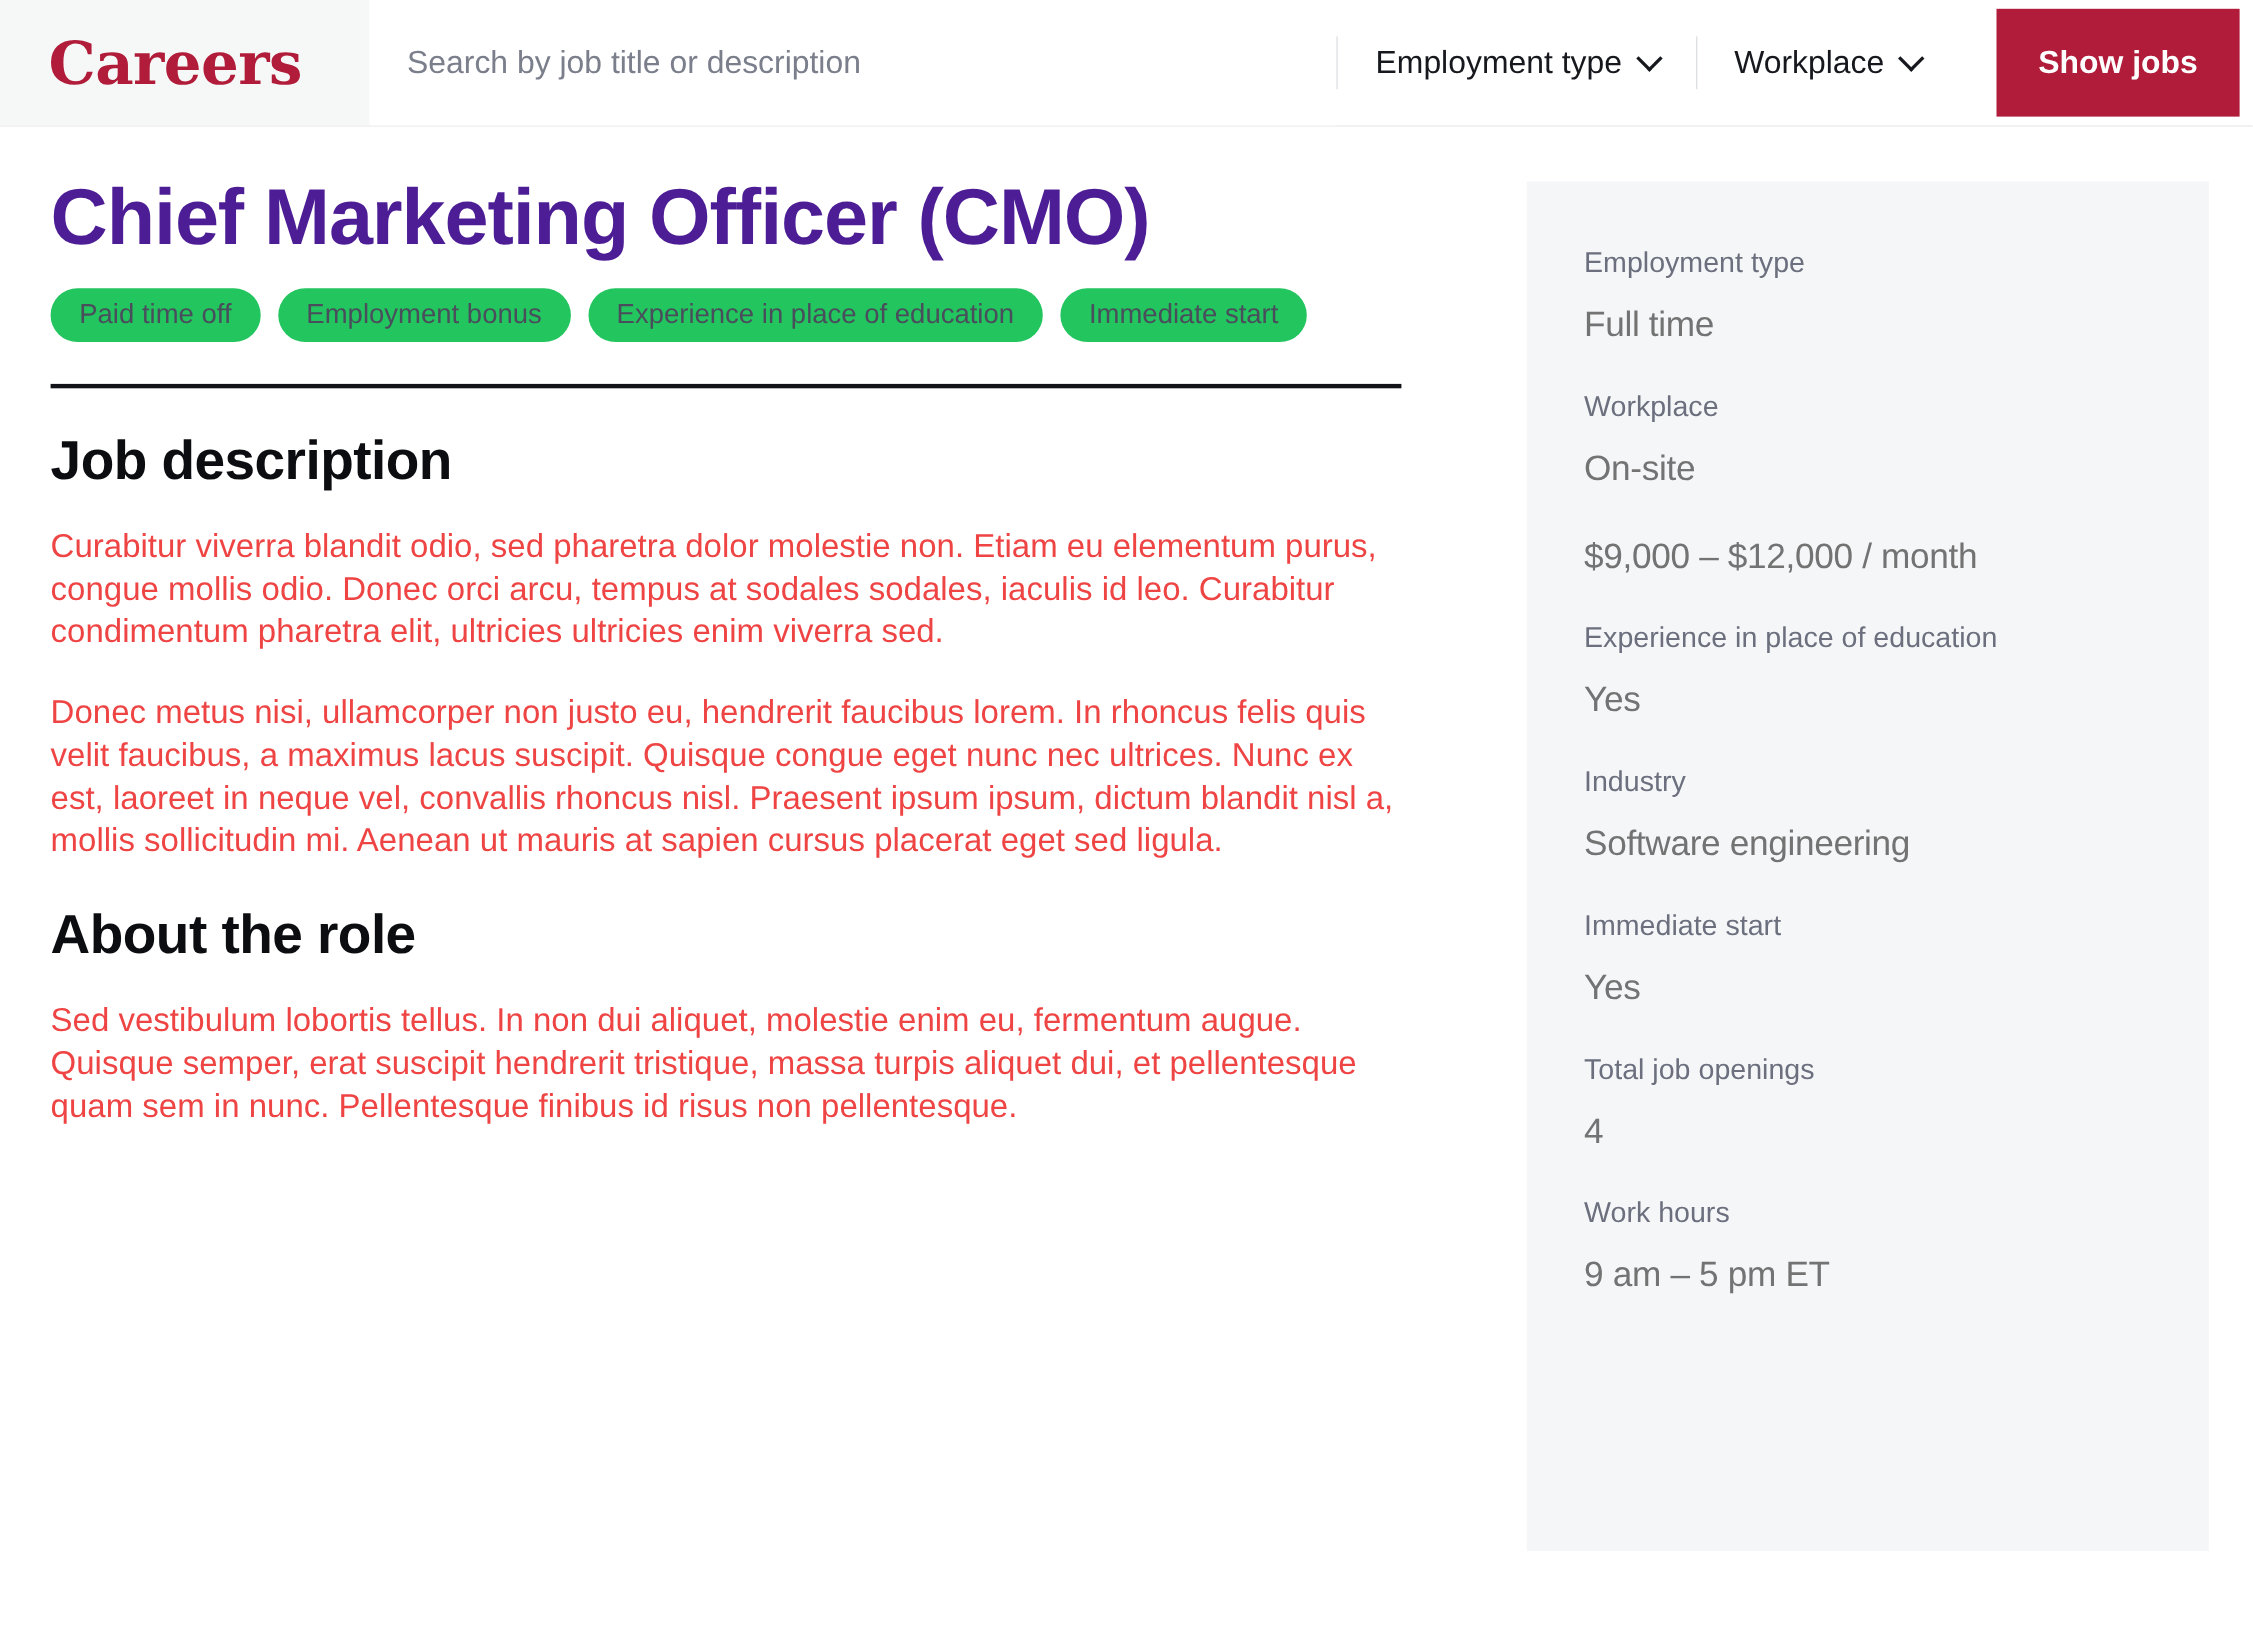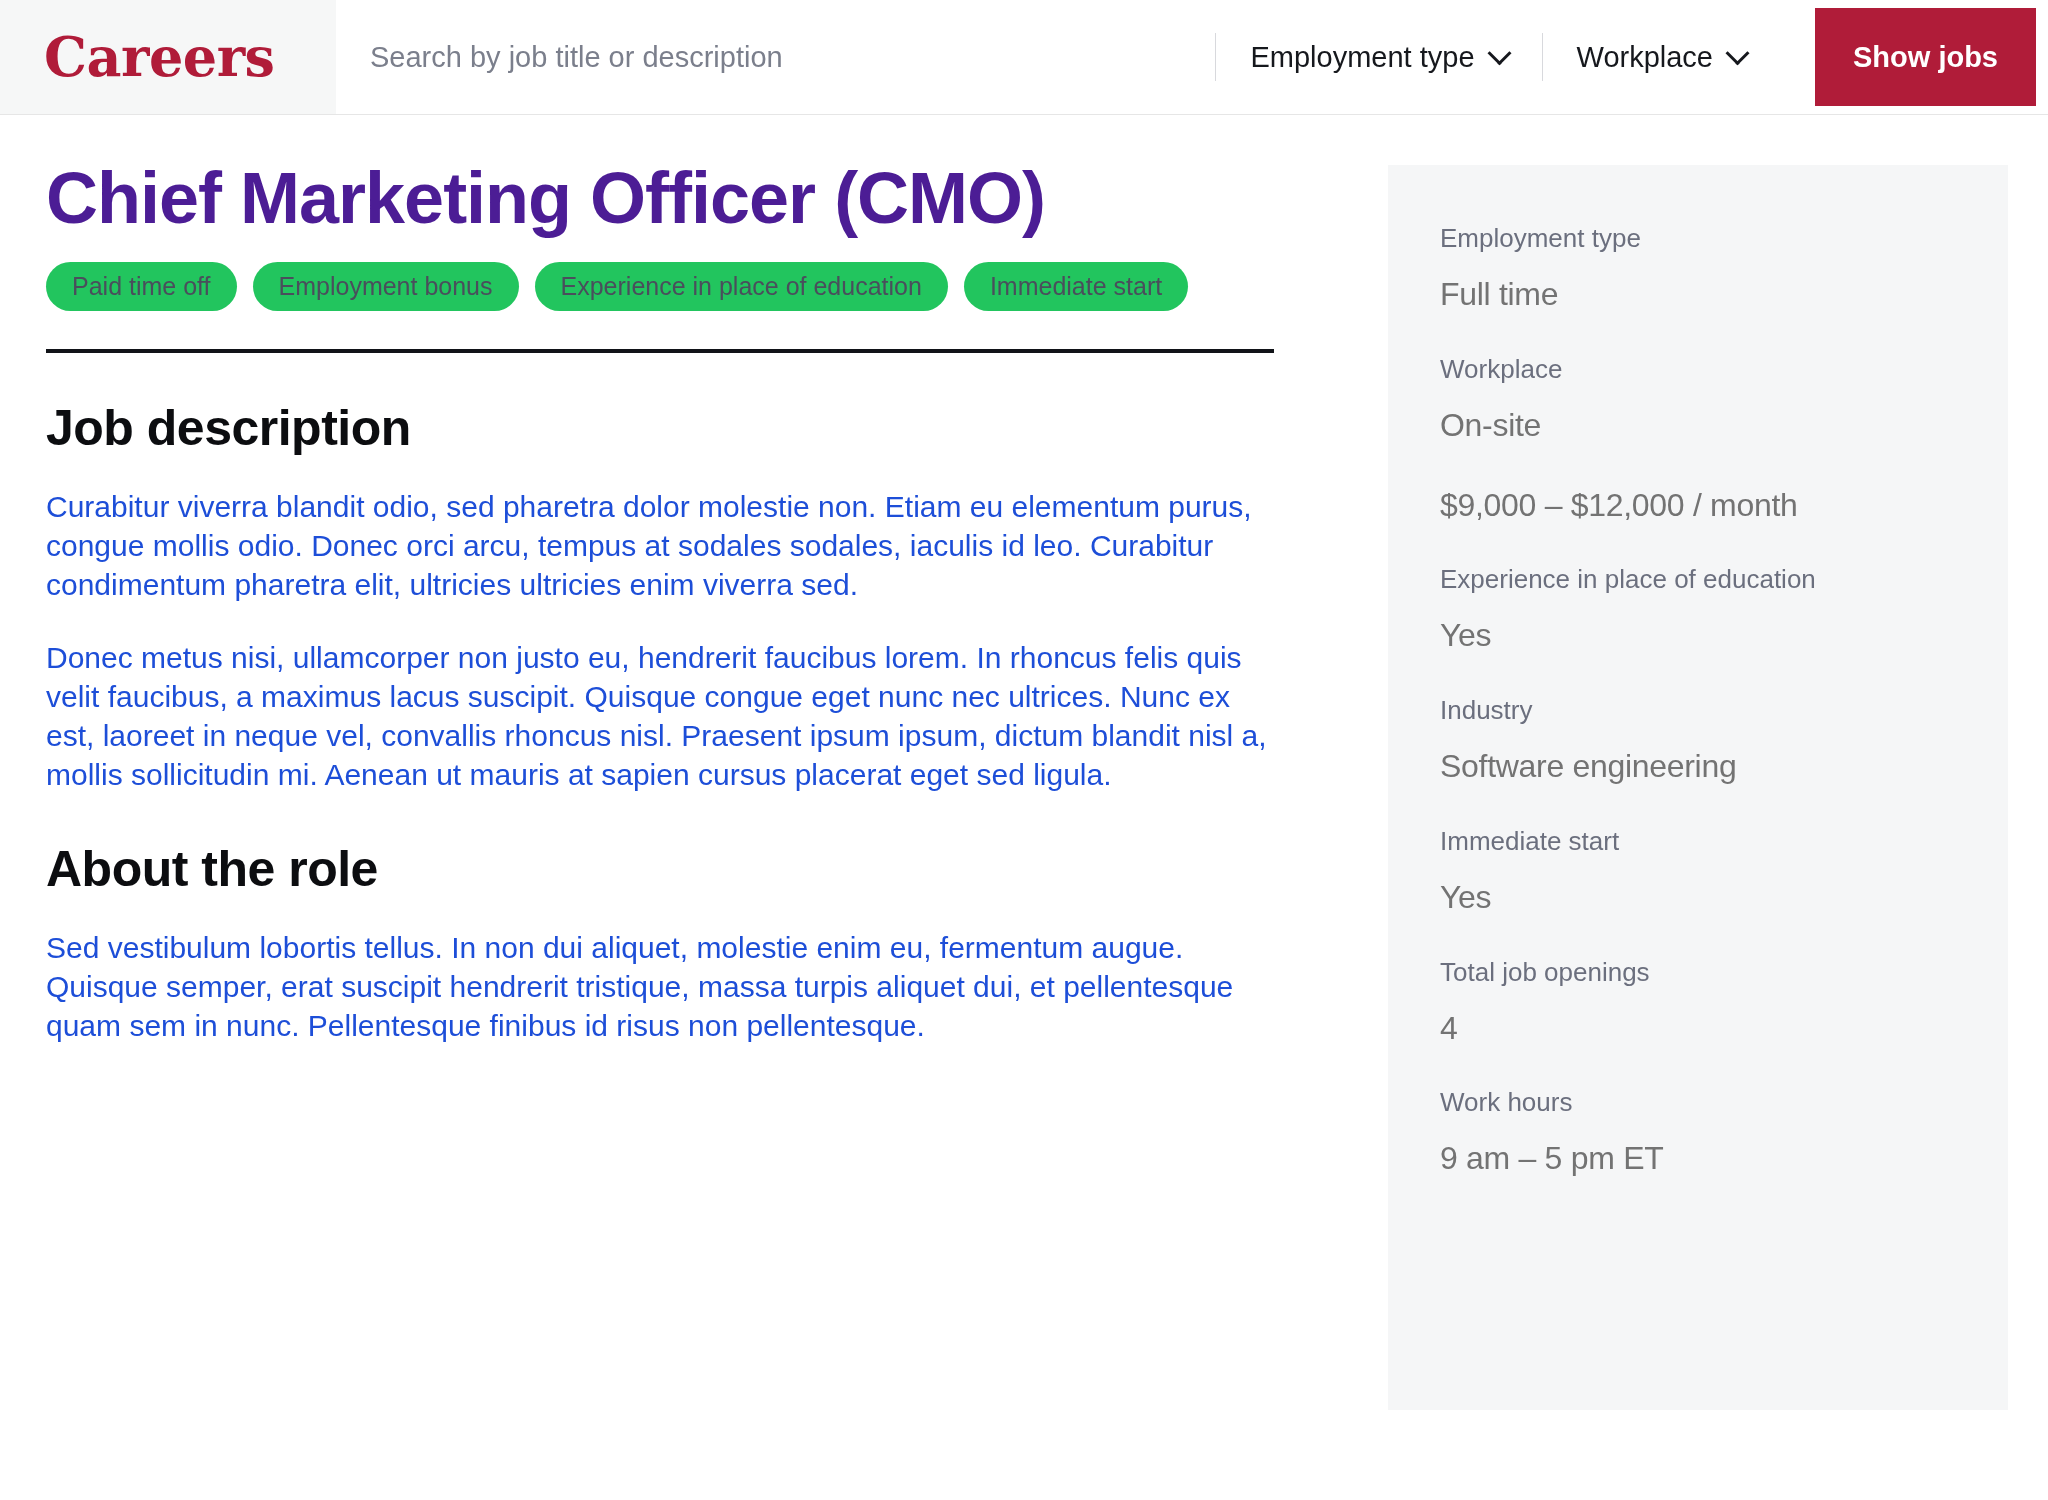--- a/index.html
+++ b/index.html
@@ -155,27 +155,27 @@
     margin: 38px 0 0 0;
     width: 1228px;
   }
 
   .section-head {
     font-family: "Liberation Sans", sans-serif;
     font-weight: bold;
     font-size: 50px;
     color: #0c0d10;
     letter-spacing: -0.5px;
-    margin-top: 46px;
+    margin-top: 36px;
   }
 
   .para {
     font-size: 30px;
     line-height: 1.30;
-    color: #1d4ed8;
+    color: #ef4444;
     margin-top: 30px;
     max-width: 1225px;
   }
   .para + .para { margin-top: 34px; }
 
   
   .side-col {
     flex: 0 0 auto;
     width: 620px;
     margin-top: 50px;

